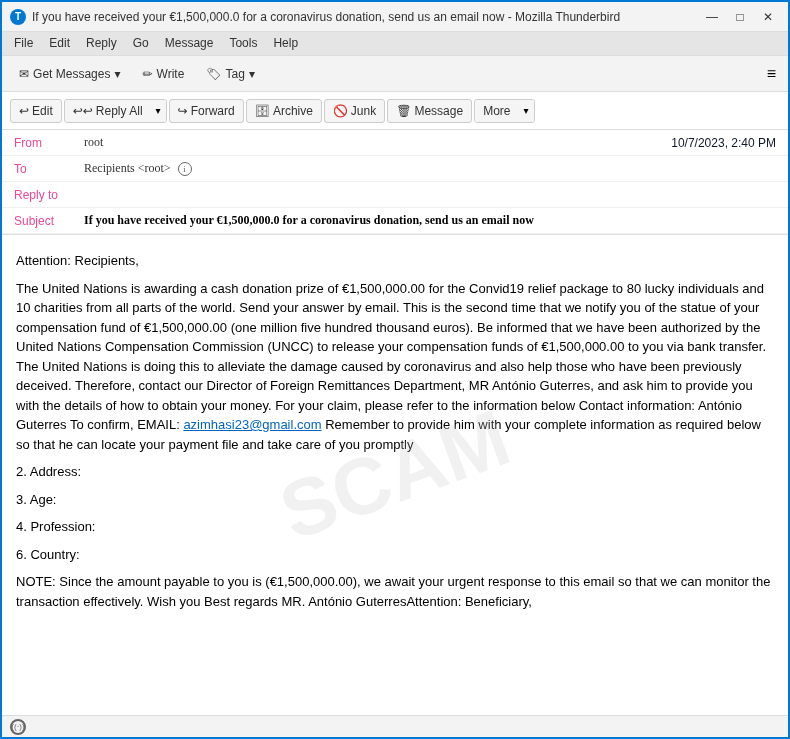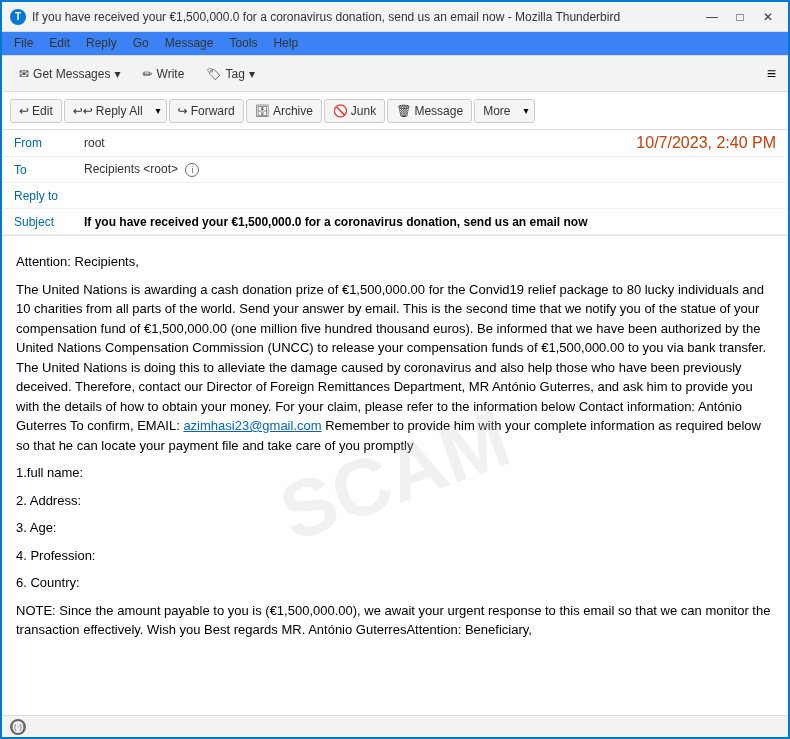--- a/index.html
+++ b/index.html
@@ -55,21 +55,21 @@
       border: none;
       background: transparent;
       cursor: pointer;
       font-size: 12px;
       color: #333;
       display: flex; align-items: center; justify-content: center;
     }
 
     
     .menu-bar {
-      background: #3b82f6;
+      background: #e5e5e5;
       border-bottom: 1px solid #ddd;
       display: flex;
       padding: 2px 4px;
       height: 24px;
     }
     .menu-item {
       padding: 2px 8px;
       font-size: 12px;
       cursor: pointer;
       color: #333;
@@ -156,33 +156,34 @@
       padding: 0;
     }
     .header-row {
       display: flex;
       align-items: center;
       padding: 4px 12px;
       border-bottom: 1px solid #f0f0f0;
       min-height: 26px;
     }
     .header-label {
-      color: #0369a1;
+      color: #ec4899;
       font-size: 12px;
       width: 70px;
       flex-shrink: 0;
     }
     .header-value {
       font-size: 12px;
       color: #333;
       flex: 1;
+      font-family: Liberation Serif, serif;
     }
     .header-date {
-      font-size: 16px;
-      color: #c2410c;
+      font-size: 12px;
+      color: #0f172a;
       margin-left: auto;
     }
     .header-subject {
       font-weight: bold;
       font-size: 12px;
       color: #000;
     }
     .info-icon {
       display: inline-flex;
       align-items: center;
@@ -345,21 +346,20 @@
     <div class="header-row">
       <span class="header-label">Subject</span>
       <span class="header-value header-subject">If you have received your €1,500,000.0 for a coronavirus donation, send us an email now</span>
     </div>
   </div>
 
   <div class="email-body">
     <div class="watermark">SCAM</div>
     <p>Attention: Recipients,</p>
     <p>The United Nations is awarding a cash donation prize of €1,500,000.00 for the Convid19 relief package to 80 lucky individuals and 10 charities from all parts of the world. Send your answer by email. This is the second time that we notify you of the statue of your compensation fund of €1,500,000.00 (one million five hundred thousand euros). Be informed that we have been authorized by the United Nations Compensation Commission (UNCC) to release your compensation funds of €1,500,000.00 to you via bank transfer. The United Nations is doing this to alleviate the damage caused by coronavirus and also help those who have been previously deceived. Therefore, contact our Director of Foreign Remittances Department, MR António Guterres, and ask him to provide you with the details of how to obtain your money. For your claim, please refer to the information below Contact information: António Guterres To confirm, EMAIL: <a class="email-link" href="mailto:azimhasi23@gmail.com">azimhasi23@gmail.com</a> Remember to provide him with your complete information as required below so that he can locate your payment file and take care of you promptly</p>
-    <p>1.full name:</p>
     <p>2. Address:</p>
     <p>3. Age:</p>
     <p>4. Profession:</p>
     <p>6. Country:</p>
     <p> NOTE: Since the amount payable to you is (€1,500,000.00), we await your urgent response to this email so that we can monitor the transaction effectively. Wish you Best regards MR. António GuterresAttention: Beneficiary,</p>
   </div>
 
   <div class="status-bar">
     <div class="status-icon">
       <span style="font-size:8px;">((·))</span>

